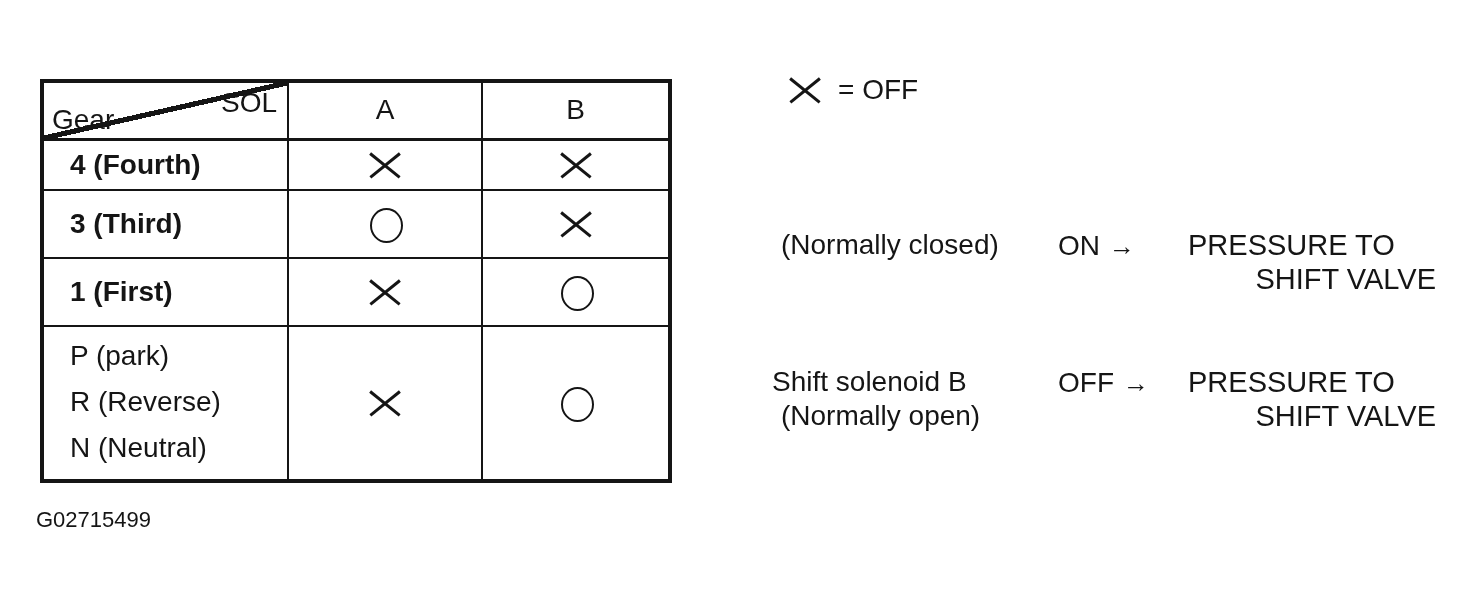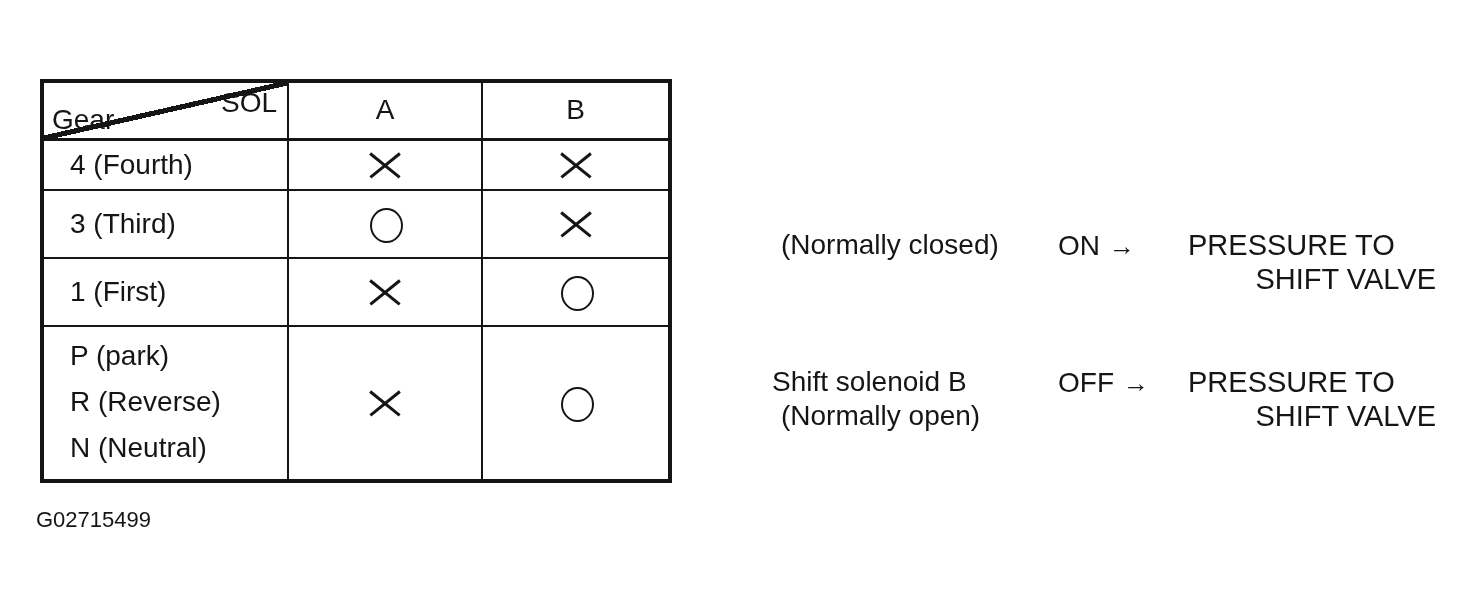--- a/index.html
+++ b/index.html
@@ -41,21 +41,21 @@
       transparent calc(50% - 2.6px),
       var(--ink) calc(50% - 2.6px),
       var(--ink) calc(50% + 2.6px),
       transparent calc(50% + 2.6px));
   }
   .corner-sol{position:absolute;top:4px;right:10px;font-size:28px;}
   .corner-gear{position:absolute;bottom:2px;left:8px;font-size:28px;}
 
   td.head-cell{height:58px;text-align:center;font-weight:400;}
 
-  td.gear-cell{padding-left:26px;}
+  td.gear-cell{padding-left:26px;font-weight:bold;}
   tr.row-std td{height:68px;}
   tr.row-4 td{height:51px;}
   tr.row-2 td{height:50px;}
   tr.row-prn td{height:137px;}
   .gear-line{display:block;line-height:46px;}
   td.gear-cell-multi{padding-left:26px;padding-top:6px;padding-bottom:8px;}
 
   
   .sym{display:inline-block;position:relative;width:38px;height:34px;vertical-align:middle;}
   .sym-on::before{
@@ -139,20 +139,24 @@
           <span class="gear-line">R (Reverse)</span>
           <span class="gear-line">N (Neutral)</span>
         </td>
         <td class="sym-cell"><span class="sym sym-off"></span></td>
         <td class="sym-cell"><span class="sym sym-on"></span></td>
       </tr>
     </tbody>
   </table>
 
   <div class="legend">
+    <div class="legend-row">
+      <span class="sym sym-off"></span>
+      <span class="legend-label">= OFF</span>
+    </div>
   </div>
 
   <div class="note note-a">
     <div class="note-name">
       <div class="line2">(Normally closed)</div>
     </div>
     <div class="note-state">
       <span>ON</span>
       <span class="arrow">→</span>
     </div>

